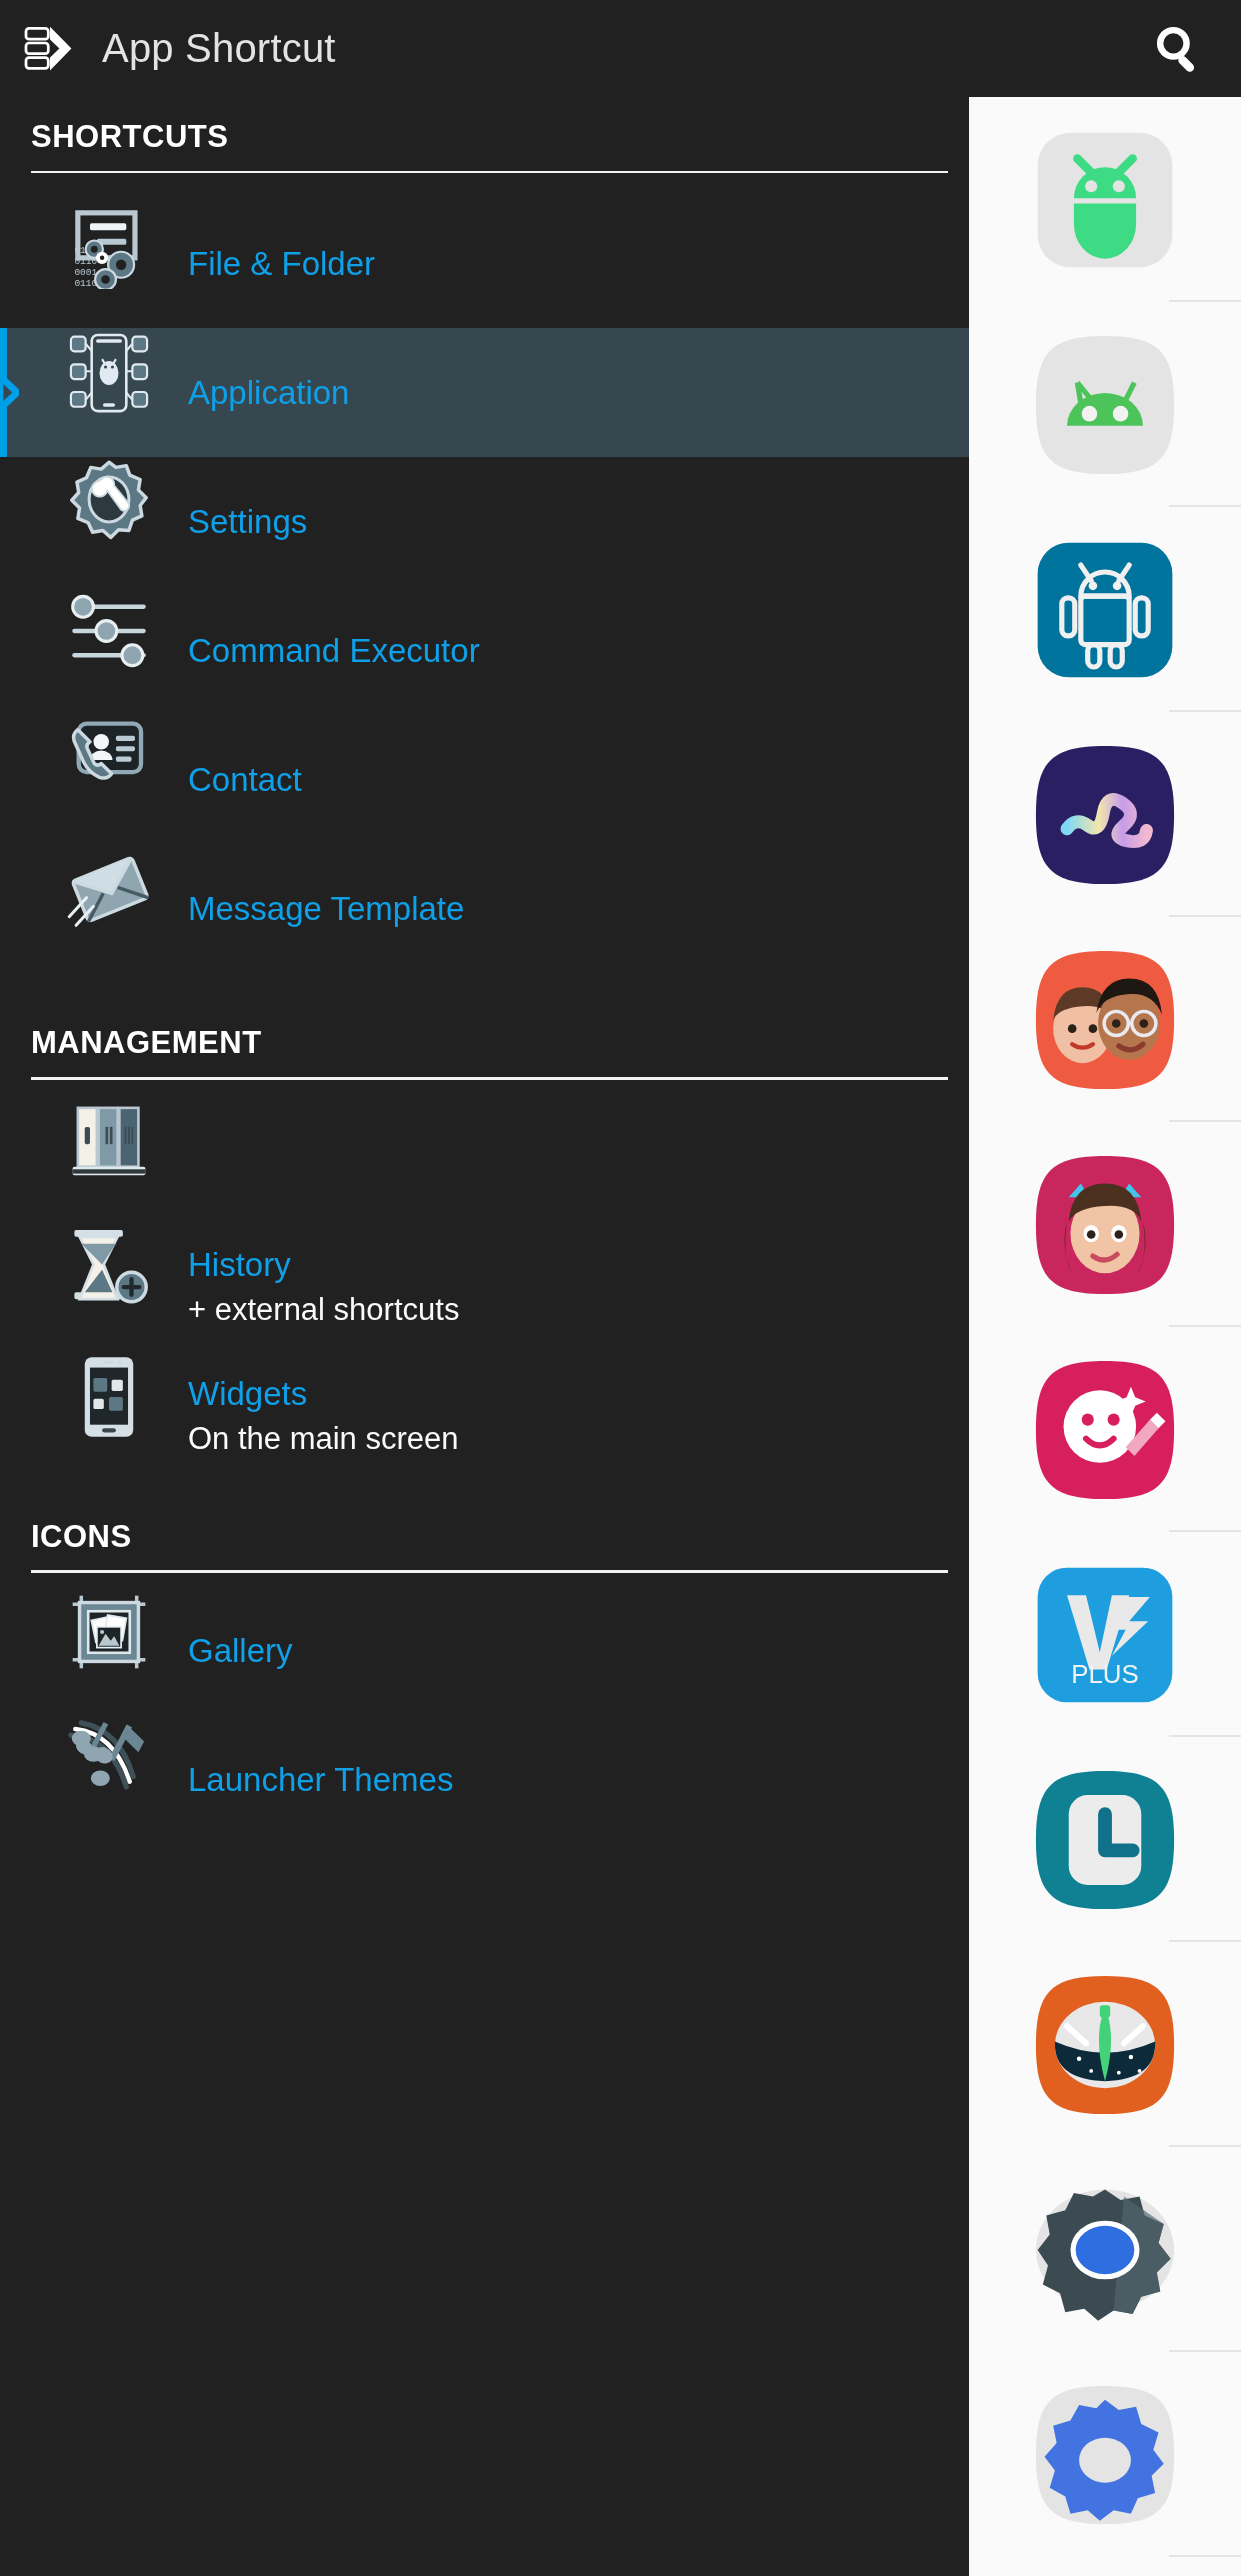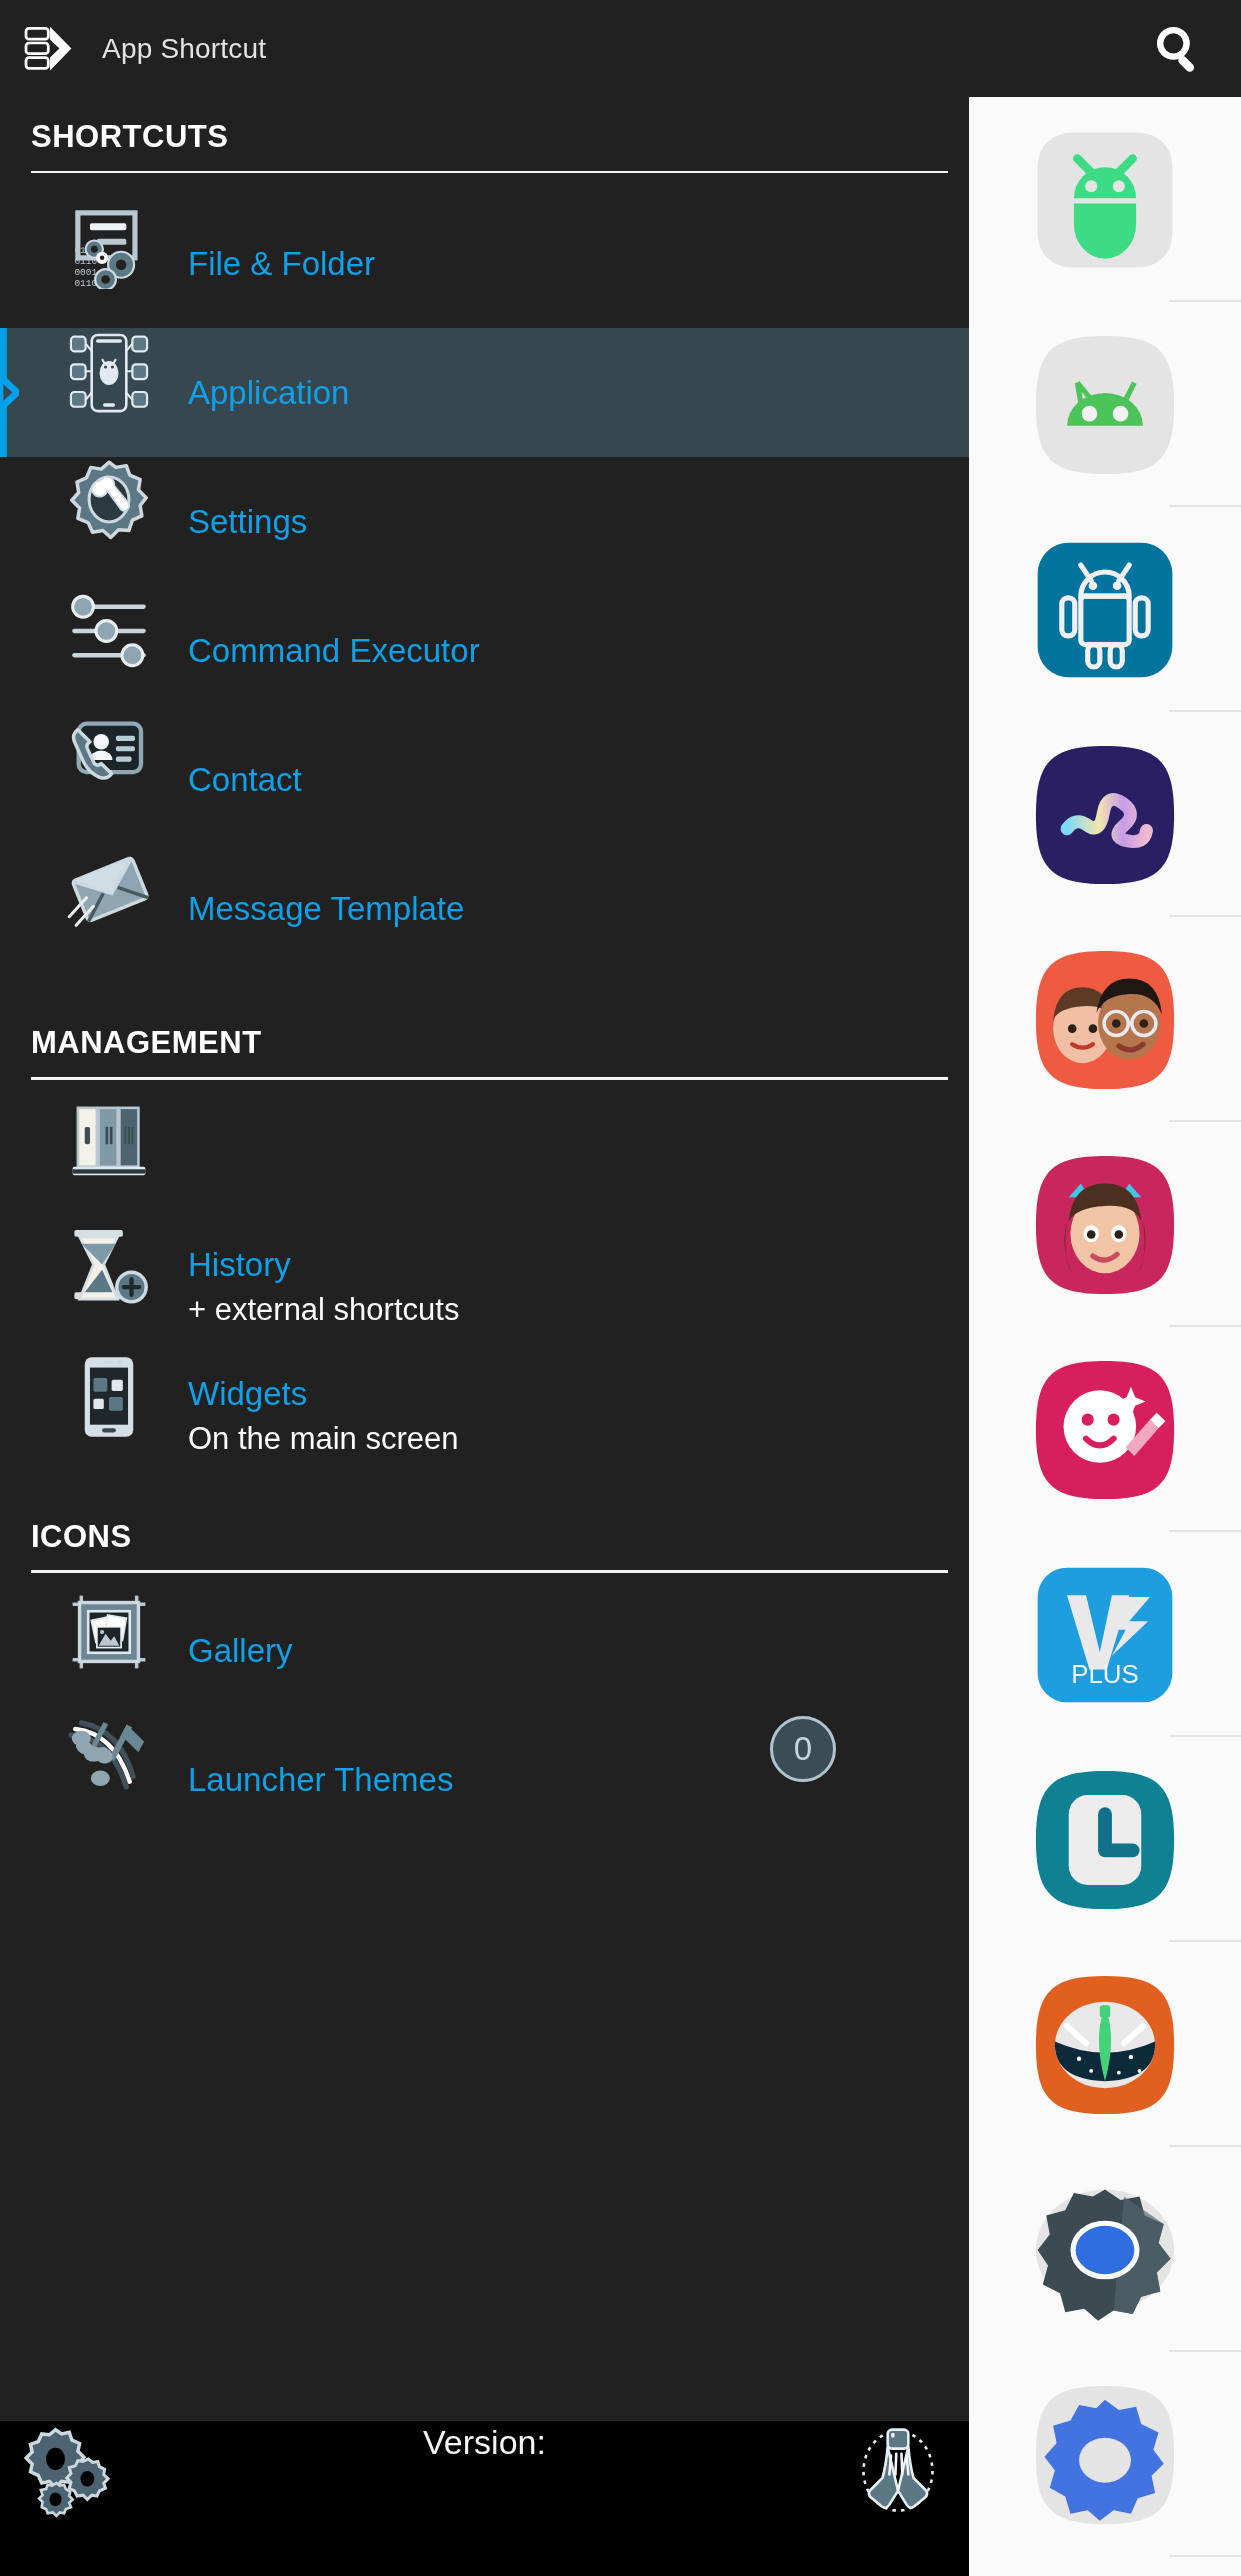--- a/index.html
+++ b/index.html
@@ -24,38 +24,37 @@
     display: flex;
     align-items: center;
     padding: 0 29px 0 24px;
     flex: 0 0 97px;
     position: relative;
     z-index: 5;
   }
   .logo-icon { width: 52px; height: 48px; flex: 0 0 52px; }
   .header-title {
     color: #e3e3e3;
-    font-size: 28px;
+    font-size: 40px;
     margin-left: 26px;
     letter-spacing: 0.2px;
     white-space: nowrap;
   }
   .header-spacer { flex: 1 1 auto; }
   .search-icon { width: 53px; height: 53px; flex: 0 0 53px; margin-right: 7px; }
 
   
   .body-split { display: flex; flex: 1 1 auto; min-height: 0; position: relative; }
 
   
   .drawer {
     width: 969px;
     flex: 0 0 969px;
     background: #212121;
     display: flex;
-    flex-direction: column;
     position: relative;
   }
   .drawer-scroll { flex: 1 1 auto; position: relative; }
 
   .section-header {
     color: #ffffff;
     font-size: 31px;
     font-weight: bold;
     letter-spacing: 0.5px;
     padding: 0 0 0 31px;

